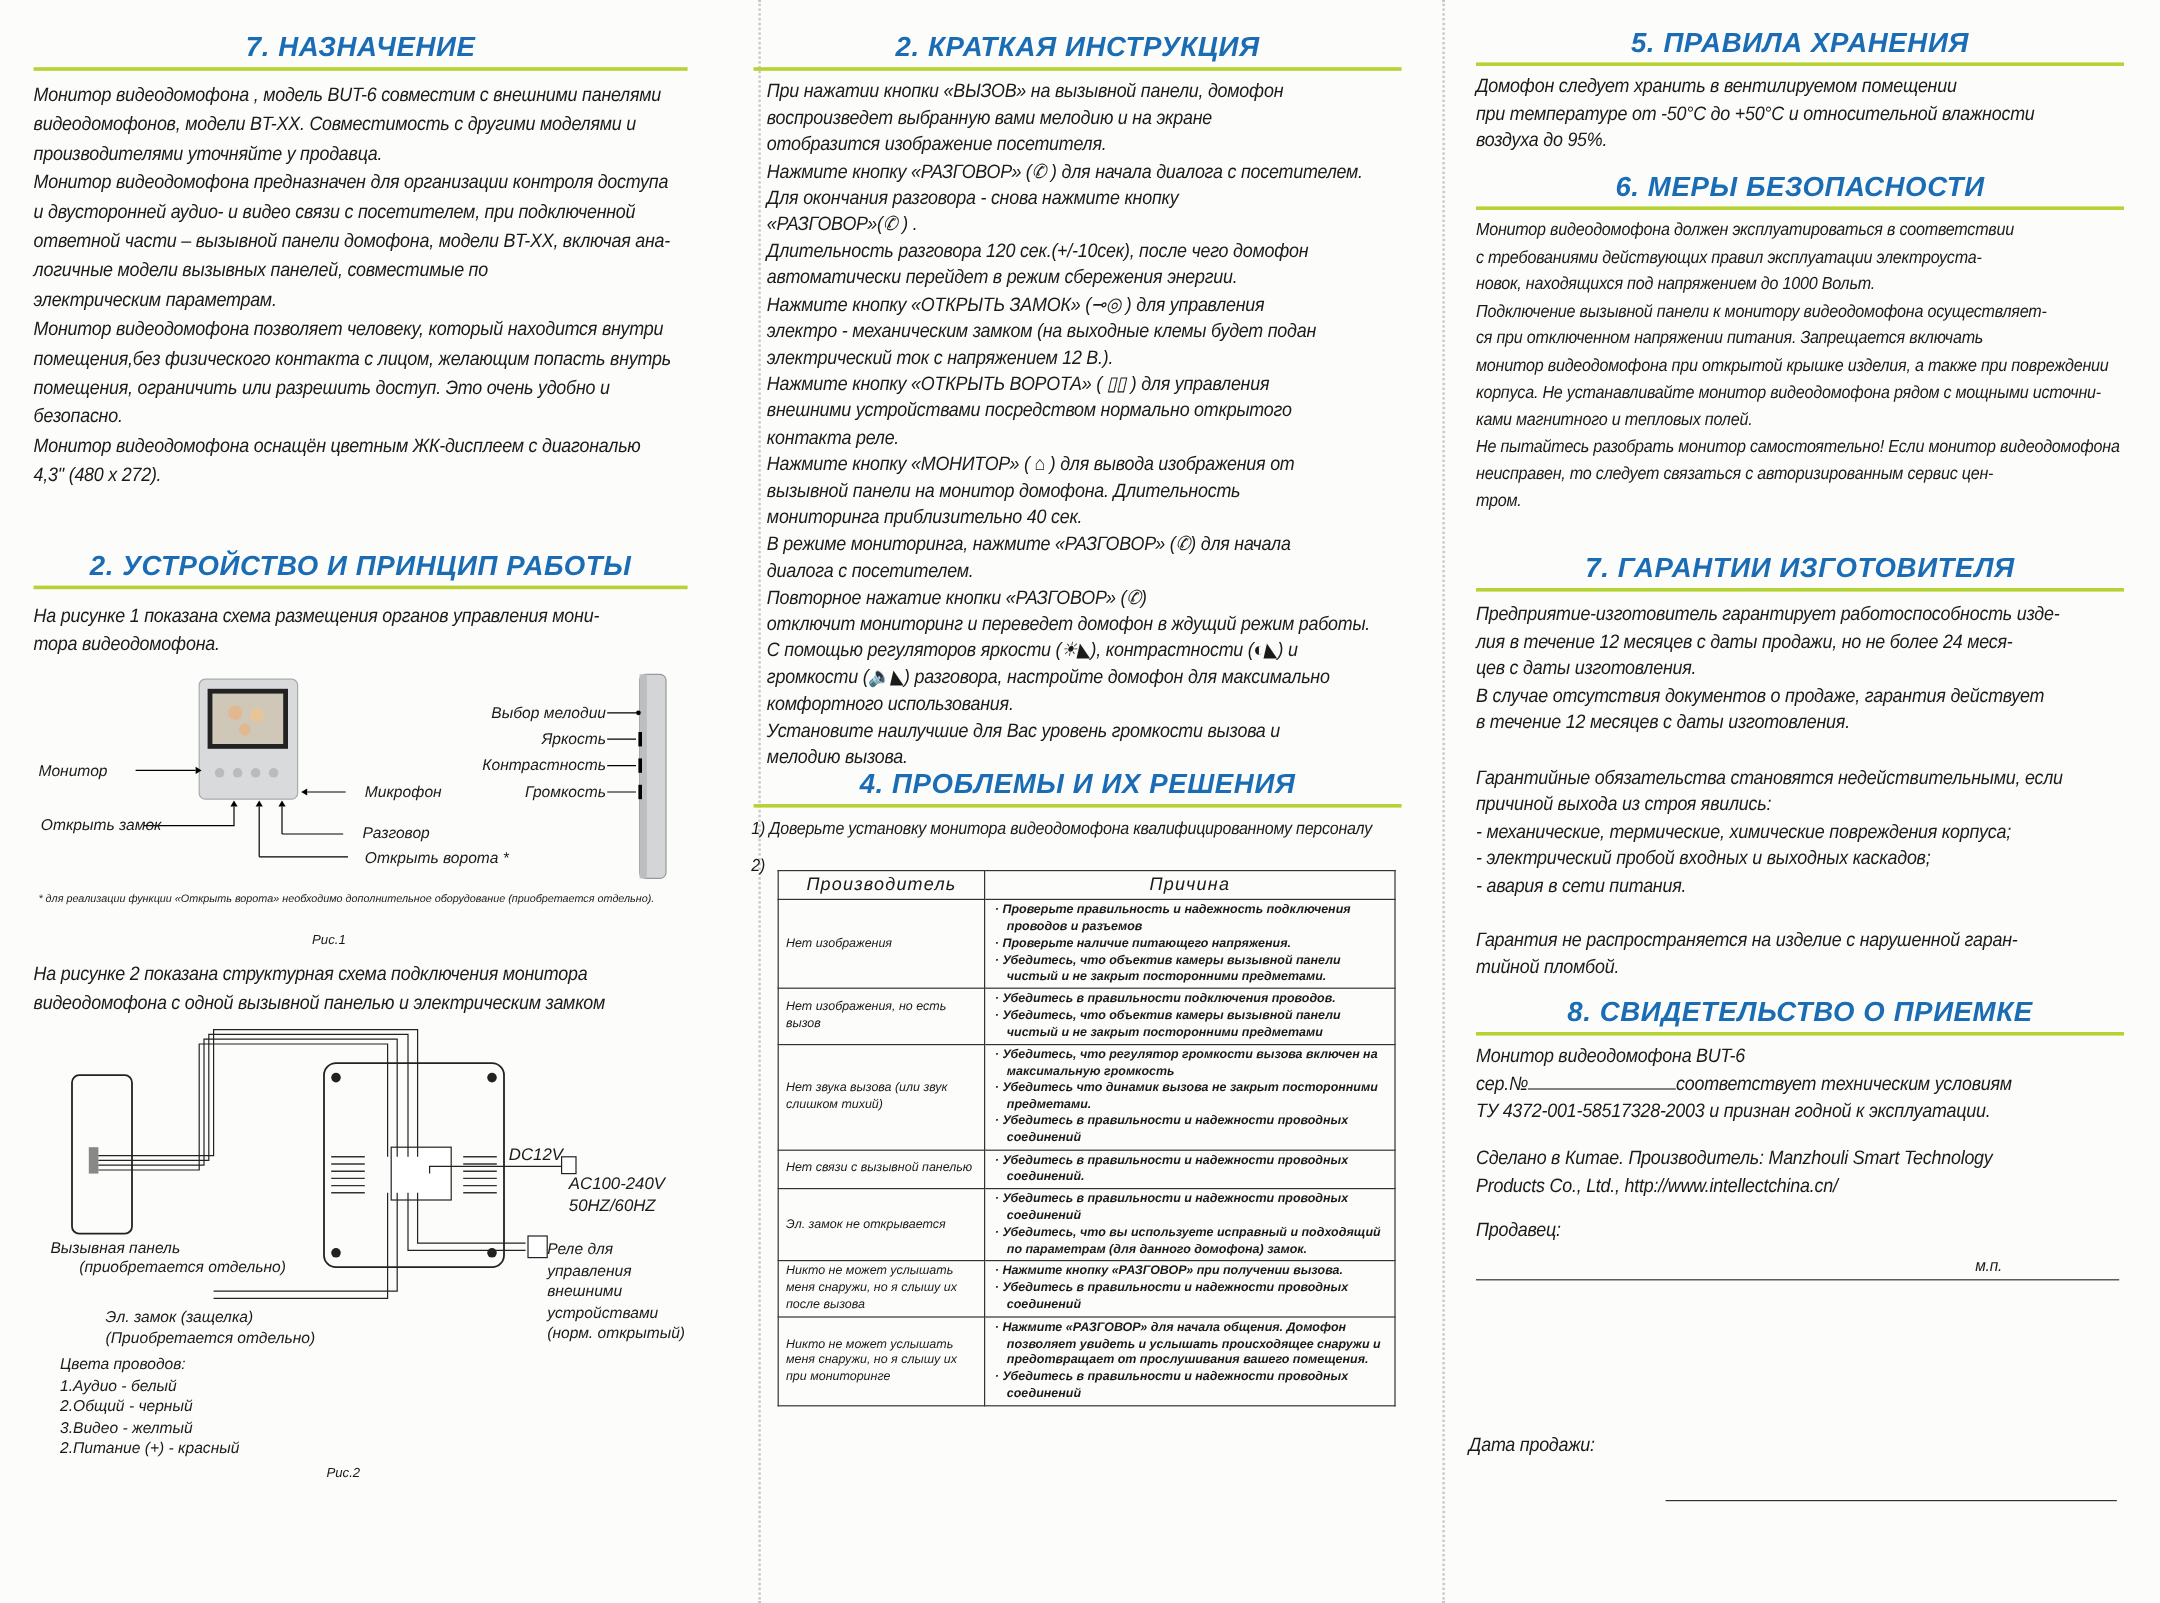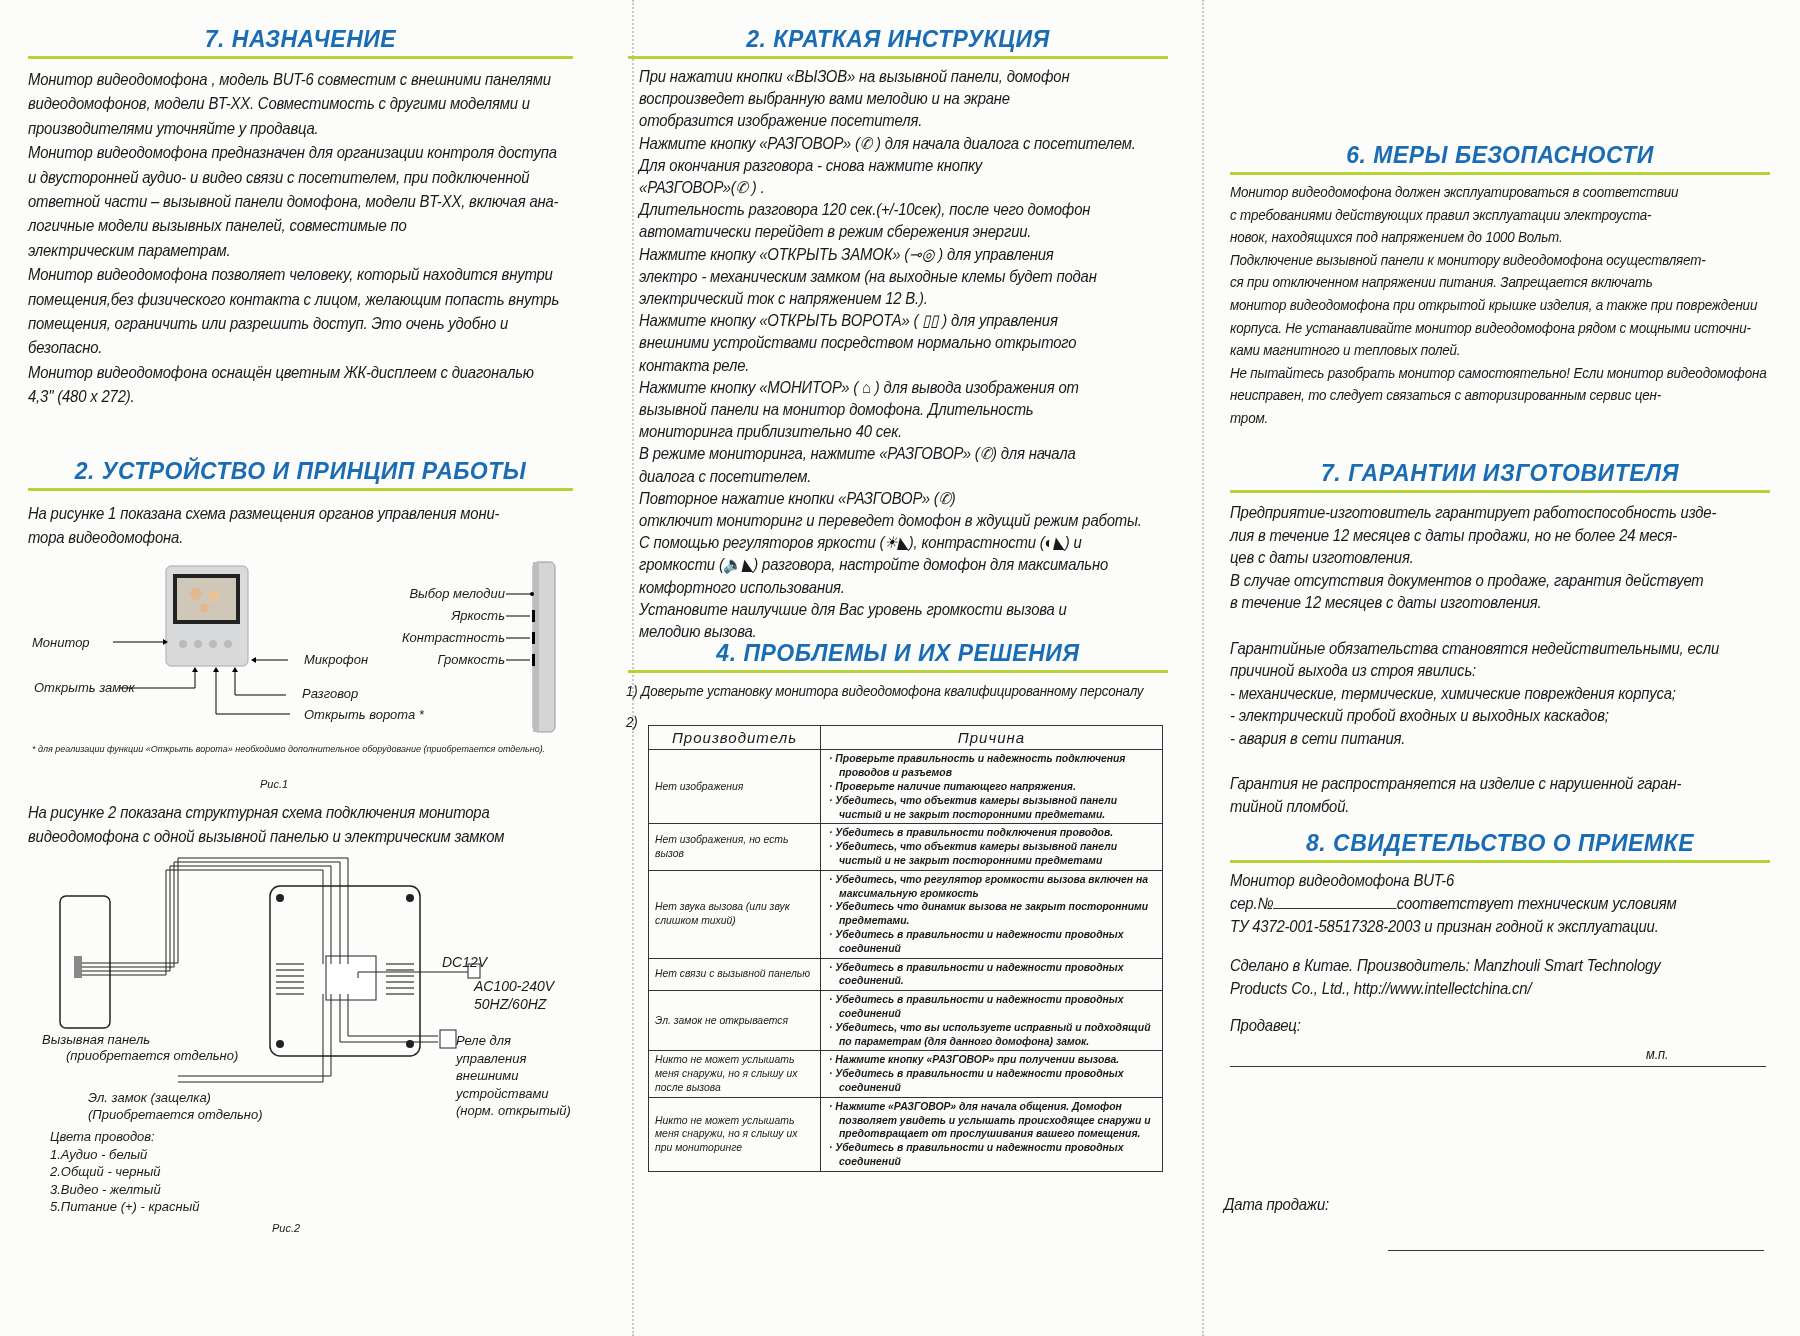--- a/index.html
+++ b/index.html
@@ -147,36 +147,36 @@
         <polyline points="320,148 320,190 410,190"></polyline>
         <polyline points="330,132 330,126 440,126"></polyline>
       </g>
       <rect x="440" y="118" width="12" height="14" fill="#fff" stroke="#222"></rect>
       <rect x="412" y="184" width="16" height="18" fill="#fff" stroke="#222"></rect>
     </svg>
     <span class="label" style="left:14px; top:186px; font-size:13px;">Вызывная панель</span>
     <span class="label" style="left:38px; top:202px; font-size:13px;">(приобретается отдельно)</span>
     <span class="label" style="left:60px; top:244px; font-size:13px;">Эл. замок (защелка)</span>
     <span class="label" style="left:60px; top:261px; font-size:13px;">(Приобретается отдельно)</span>
-    <span class="label" style="left:414px; top:108px; font-size:14px;">DC12V</span>
+    <span class="label" style="left:396px; top:108px; font-size:14px;">DC12V</span>
     <span class="label" style="left:446px; top:132px; font-size:14px;">AC100-240V</span>
     <span class="label" style="left:446px; top:150px; font-size:14px;">50HZ/60HZ</span>
     <div class="label" style="left:428px; top:186px; font-size:13px; line-height:17.5px;">
       <div>Реле для</div>
       <div>управления</div>
       <div>внешними</div>
       <div>устройствами</div>
       <div>(норм. открытый)</div>
     </div>
     <div class="label" style="left:22px; top:282px; font-size:13px; line-height:17.5px;">
       <div>Цвета проводов:</div>
       <div>1.Аудио - белый</div>
       <div>2.Общий - черный</div>
       <div>3.Видео - желтый</div>
-      <div>5.Питание (+) - красный</div>
+      <div>2.Питание (+) - красный</div>
     </div>
     <div class="small" style="position:absolute; top:376px; left:244px; font-size:11px;">Рис.2</div>
   </div>
 </div>
 
 <div class="col col2">
   <div class="sec" style="top:26px;">
     <div class="h">2. КРАТКАЯ ИНСТРУКЦИЯ</div>
     <div class="p" style="margin-top:6px; padding-left:12px; line-height:22.2px;">
       <div>При нажатии кнопки «ВЫЗОВ» на вызывной панели, домофон</div>
@@ -269,20 +269,28 @@
             <div class="bul">· <span>Нажмите «РАЗГОВОР» для начала общения. Домофон позволяет увидеть и услышать происходящее снаружи и предотвращает от прослушивания вашего помещения.</span></div>
             <div class="bul">· <span>Убедитесь в правильности и надежности проводных соединений</span></div>
           </td>
         </tr>
       </tbody>
     </table>
   </div>
 </div>
 
 <div class="col col3">
+  <div class="sec" style="top:22px;">
+    <div class="h">5. ПРАВИЛА ХРАНЕНИЯ</div>
+    <div class="p" style="margin-top:6px; line-height:22.6px;">
+      <div>Домофон  следует  хранить  в  вентилируемом  помещении</div>
+      <div>при температуре от -50°C до +50°C и относительной влажности</div>
+      <div>воздуха до 95%.</div>
+    </div>
+  </div>
 
   <div class="sec" style="top:142px;">
     <div class="h">6. МЕРЫ БЕЗОПАСНОСТИ</div>
     <div class="p" style="margin-top:6px; font-size:14.6px; line-height:22.6px;">
       <div>Монитор видеодомофона  должен эксплуатироваться в соответствии</div>
       <div>с требованиями действующих правил эксплуатации электроуста-</div>
       <div>новок, находящихся под напряжением до 1000 Вольт.</div>
       <div>Подключение вызывной панели к монитору видеодомофона  осуществляет-</div>
       <div>ся при отключенном напряжении питания. Запрещается включать</div>
       <div>монитор видеодомофона при открытой крышке изделия, а также при повреждении</div>

